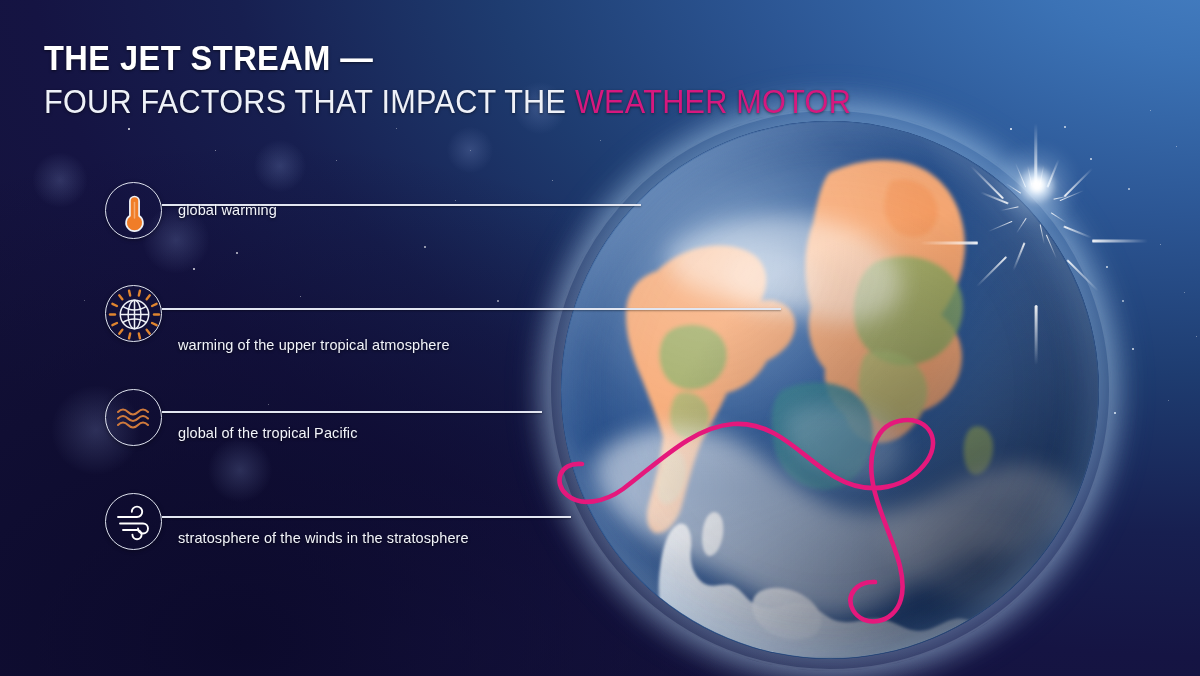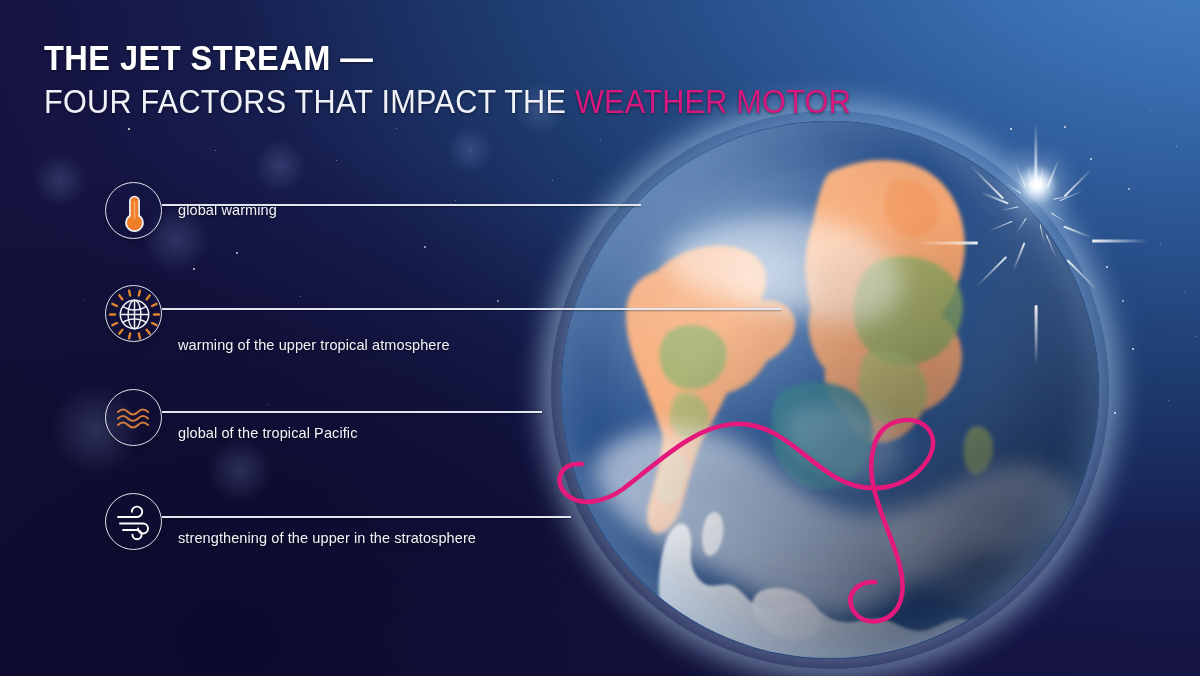--- a/index.html
+++ b/index.html
@@ -392,17 +392,17 @@
       <div class="f-circle" style="left:105px;top:493px;">
           <svg width="57" height="57" viewBox="0 0 57 57">
       <g fill="none" stroke="#ffffff" stroke-width="1.9" stroke-linecap="round">
         <path d="M12,23 h19 a5.2,5.2 0 1 0 -5.2,-5.2"></path>
         <path d="M14,29.5 h23 a5,5 0 1 1 -5,5"></path>
         <path d="M17,36 h14 a4.6,4.6 0 1 1 -4.6,4.6"></path>
       </g>
     </svg>
         </div>
       <div class="f-line" style="left:162px;top:516px;width:409px;"></div>
-      <div class="f-label" style="left:178px;top:529.5px;">strengthening of the upper in the stratosphere</div>
+      <div class="f-label" style="left:178px;top:529.5px;">stratosphere of the winds in the stratosphere</div>
     </div>
     </div>
 
 </div>
 
 </body></html>

